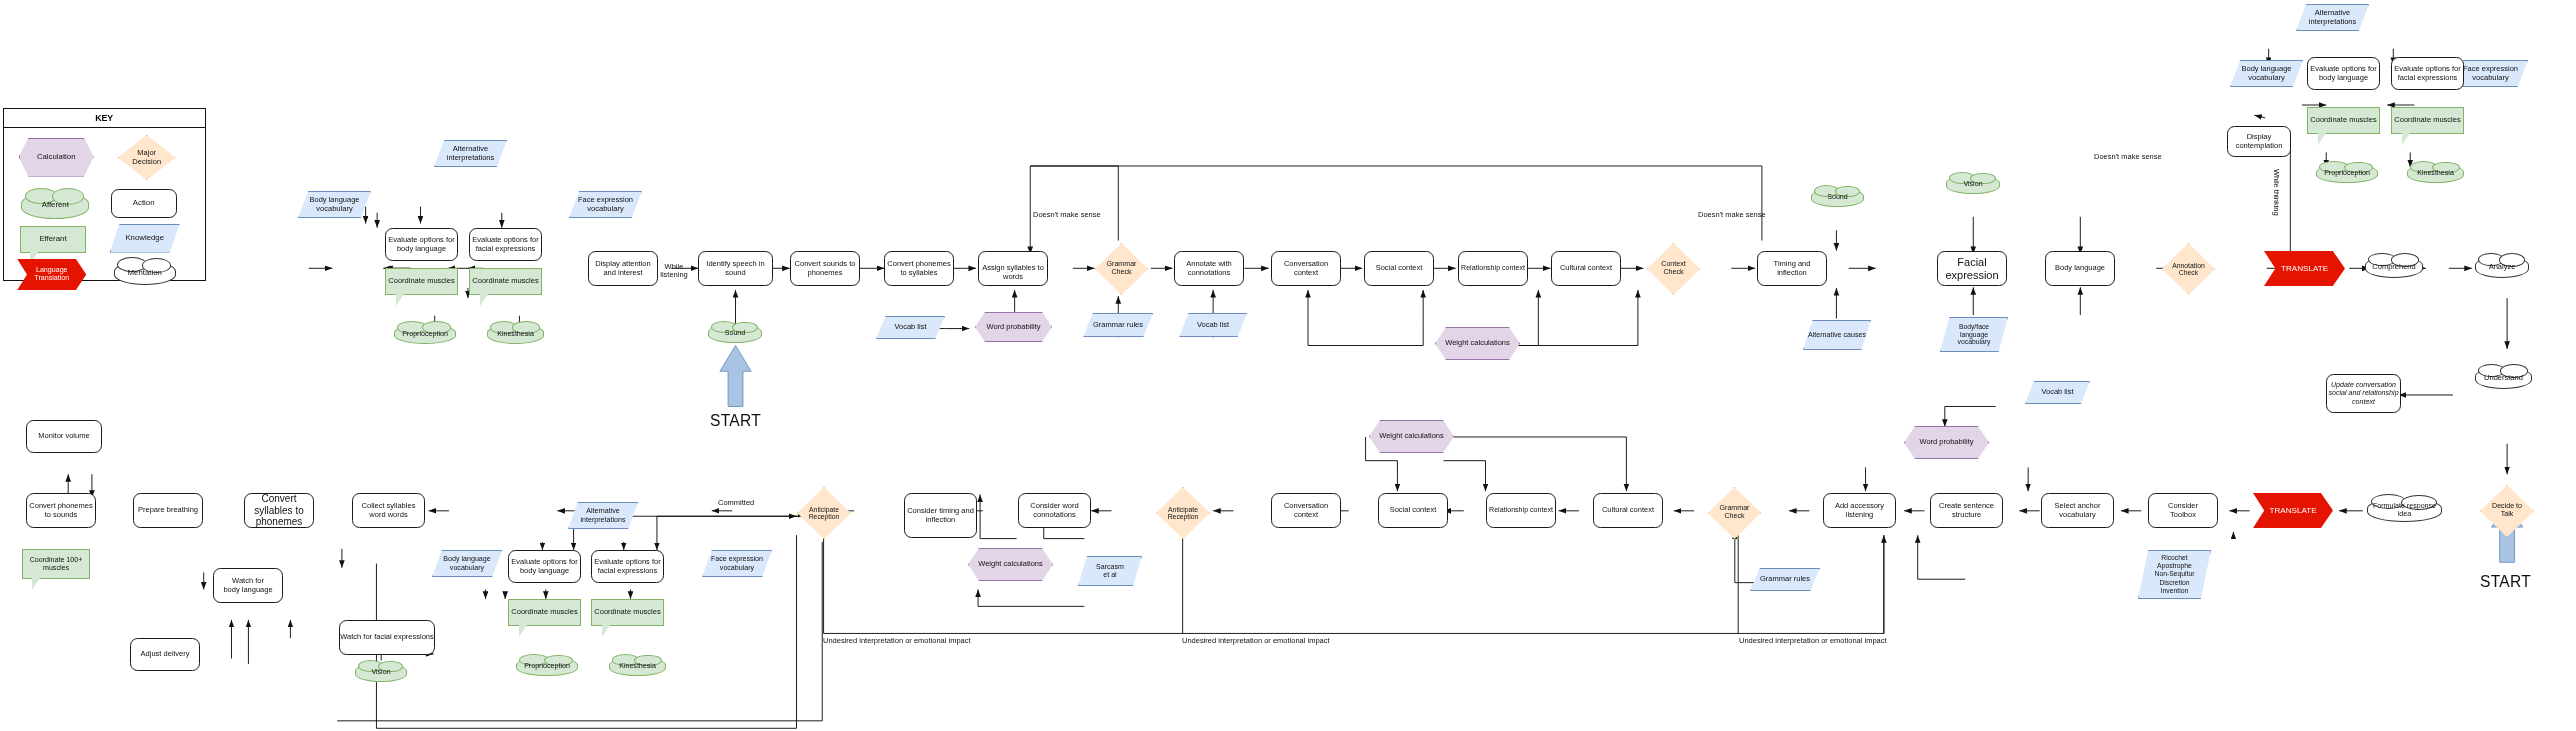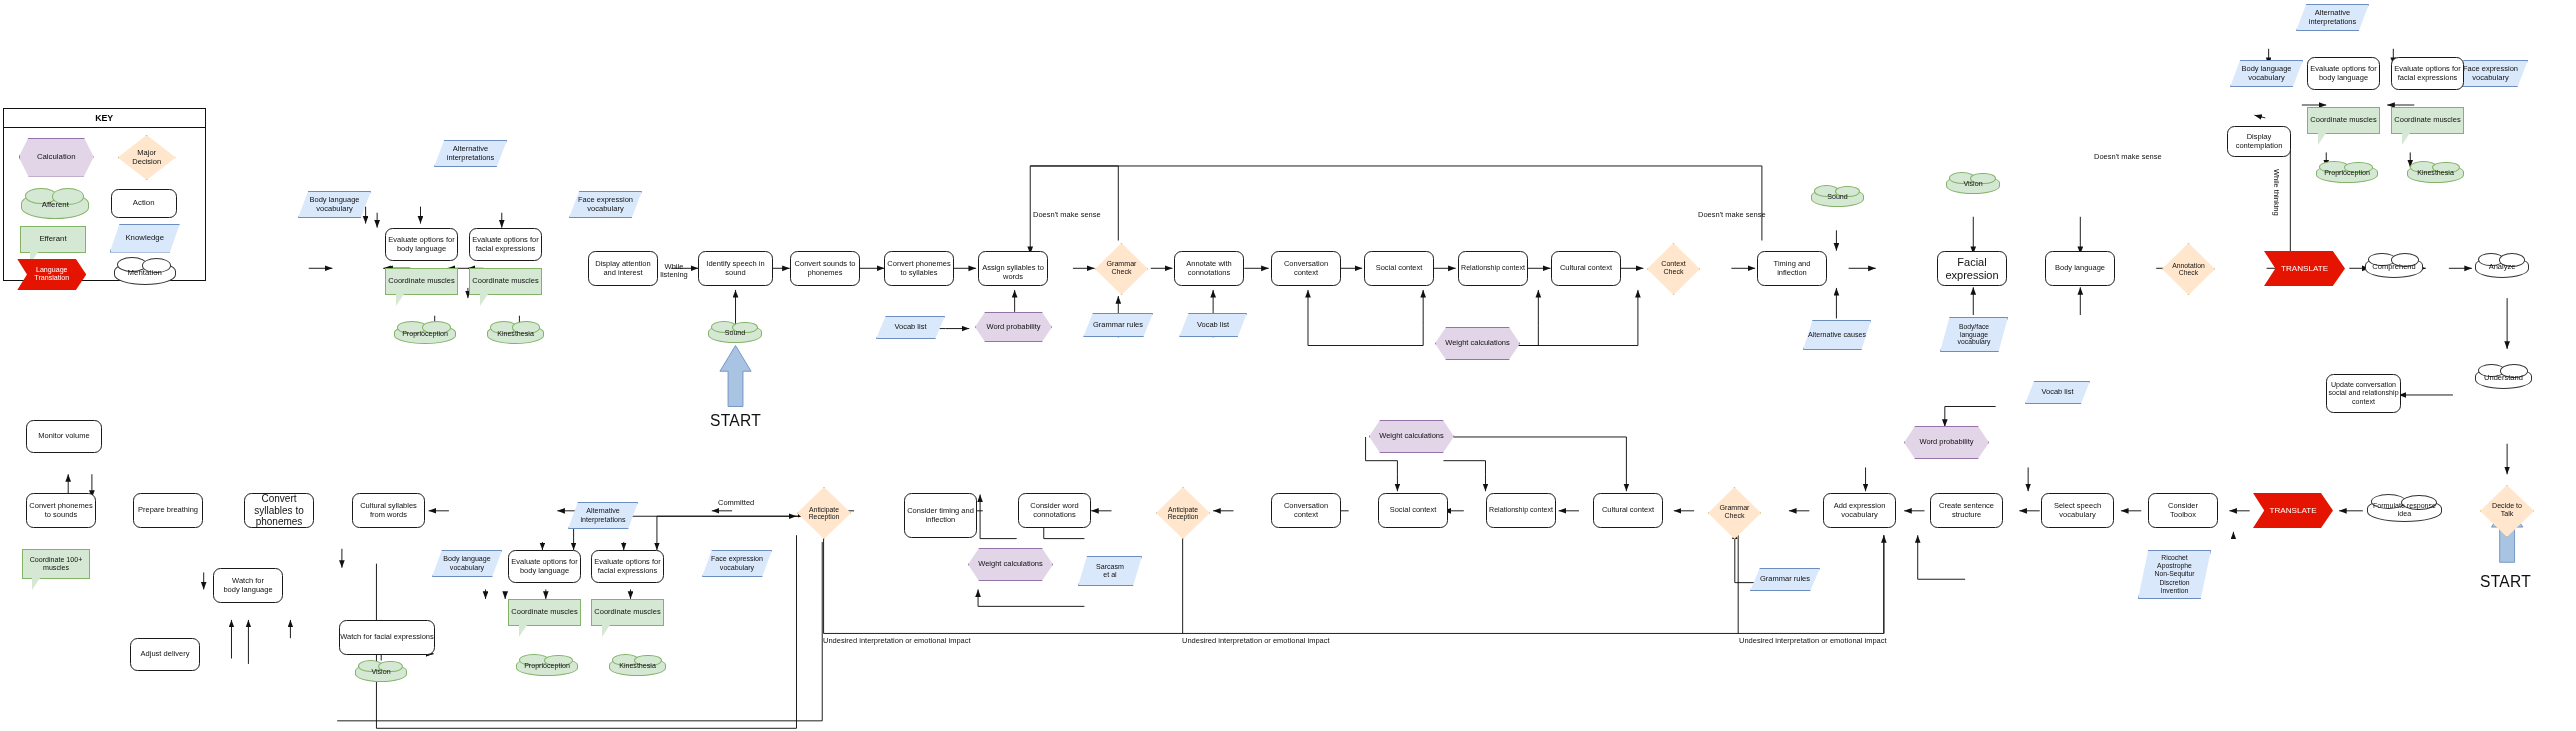--- a/index.html
+++ b/index.html
@@ -404,21 +404,21 @@
   <div class="node mentation" style="left:2365px;top:256px;width:58px;height:22px;">
     <span style="font-size:7.5px;">Comprehend</span>
     </div>
   <div class="node mentation" style="left:2475px;top:256px;width:54px;height:22px;">
     <span style="font-size:7.5px;">Analyze</span>
     </div>
   <div class="node mentation" style="left:2475px;top:367px;width:57px;height:22px;">
     <span style="font-size:7.5px;">Understand</span>
     </div>
   <div class="node action" style="left:2326px;top:374px;width:75px;height:39px;">
-    <span style="font-size:7.1px;">Update conversation social and relationship context</span>
+    <span style="font-size:7.1px;font-style:italic;">Update conversation social and relationship context</span>
     </div>
 
   <div class="node know" style="left:876px;top:316px;width:69px;height:23px;">
     <span style="font-size:7.5px;">Vocab list</span>
     </div>
   <div class="node calc" style="left:975px;top:312px;width:77px;height:30px;">
     <span style="font-size:7.5px;">Word probability</span>
     </div>
   <div class="node know" style="left:1083px;top:313px;width:70px;height:24.4px;">
     <span style="font-size:7.5px;">Grammar rules</span>
@@ -494,27 +494,27 @@
   <div class="node translate" style="left:2253px;top:493px;width:80px;height:35px;">
     <span style="font-size:8.1px;">TRANSLATE</span>
     </div>
   <div class="node action" style="left:2148px;top:493px;width:70px;height:35px;">
     <span style="font-size:7.5px;">Consider<br>Toolbox</span>
     </div>
   <div class="node know" style="left:2138px;top:550px;width:73px;height:49px;">
     <span style="font-size:6.8px;line-height:1.2;">Ricochet<br>Apostrophe<br>Non-Sequitur<br>Discretion<br>Invention</span>
     </div>
   <div class="node action" style="left:2041px;top:493px;width:73px;height:35px;">
-    <span style="font-size:7.5px;">Select speech vocabulary</span>
+    <span style="font-size:7.5px;">Select anchor vocabulary</span>
     </div>
   <div class="node action" style="left:1930px;top:493px;width:73px;height:35px;">
     <span style="font-size:7.5px;">Create sentence structure</span>
     </div>
   <div class="node action" style="left:1823px;top:493px;width:73px;height:35px;">
-    <span style="font-size:7.5px;">Add expression vocabulary</span>
+    <span style="font-size:7.5px;">Add accessory listening</span>
     </div>
   <div class="node calc" style="left:1904px;top:426px;width:85px;height:33px;">
     <span style="font-size:7.5px;">Word probability</span>
     </div>
   <div class="node know" style="left:1750px;top:568px;width:70px;height:23px;">
     <span style="font-size:7.5px;">Grammar rules</span>
     </div>
   <div class="node decision" style="left:1708px;top:487px;width:53px;height:52px;">
     <span style="font-size:7.1px;line-height:1.1;">Grammar<br>Check</span>
     </div>
@@ -547,21 +547,21 @@
     </div>
   <div class="node know" style="left:1078px;top:556px;width:64px;height:30px;">
     <span style="font-size:7.1px;">Sarcasm<br>et al</span>
     </div>
   <div class="node decision" style="left:797px;top:487px;width:54px;height:52px;">
     <span style="font-size:6.8px;line-height:1.1;">Anticipate<br>Reception</span>
     </div>
   <div class="lbl" style="left:718px;top:498px;">Committed</div>
 
   <div class="node action" style="left:352px;top:493px;width:73px;height:35px;">
-    <span style="font-size:7.5px;">Cultural syllables from words</span>
+    <span style="font-size:7.5px;">Collect syllables word words</span>
     </div>
   <div class="node action" style="left:244px;top:493px;width:70px;height:35px;">
     <span style="font-size:10px;">Convert syllables to phonemes</span>
     </div>
   <div class="node action" style="left:133px;top:493px;width:70px;height:35px;">
     <span style="font-size:7.5px;">Prepare breathing</span>
     </div>
   <div class="node action" style="left:26px;top:493px;width:70px;height:35px;">
     <span style="font-size:7.5px;">Convert phonemes to sounds</span>
     </div>

